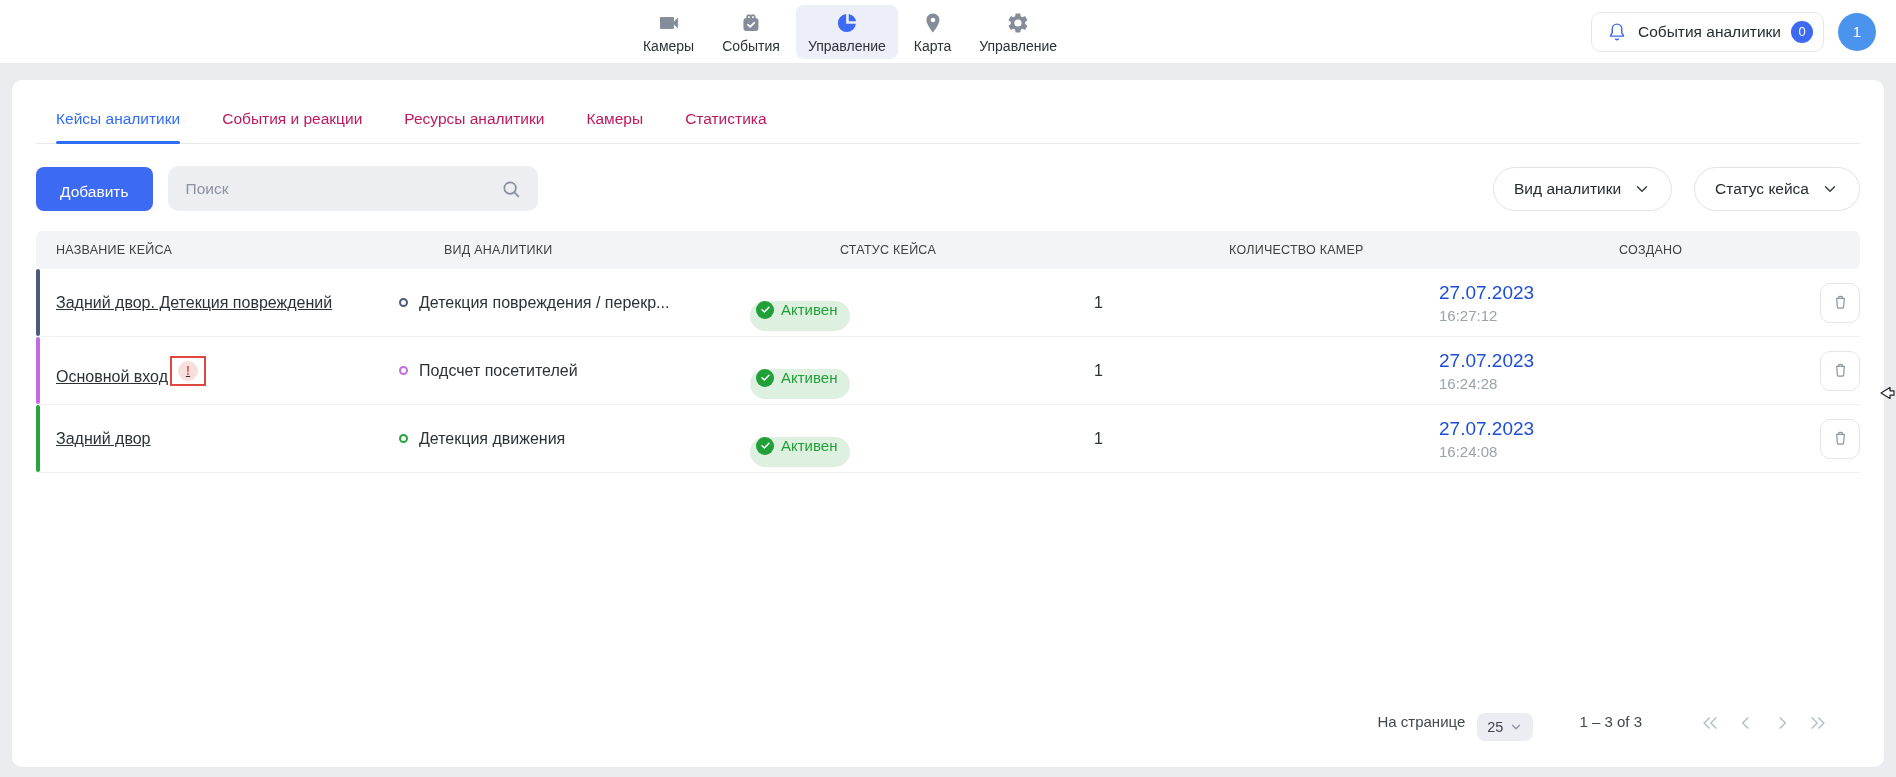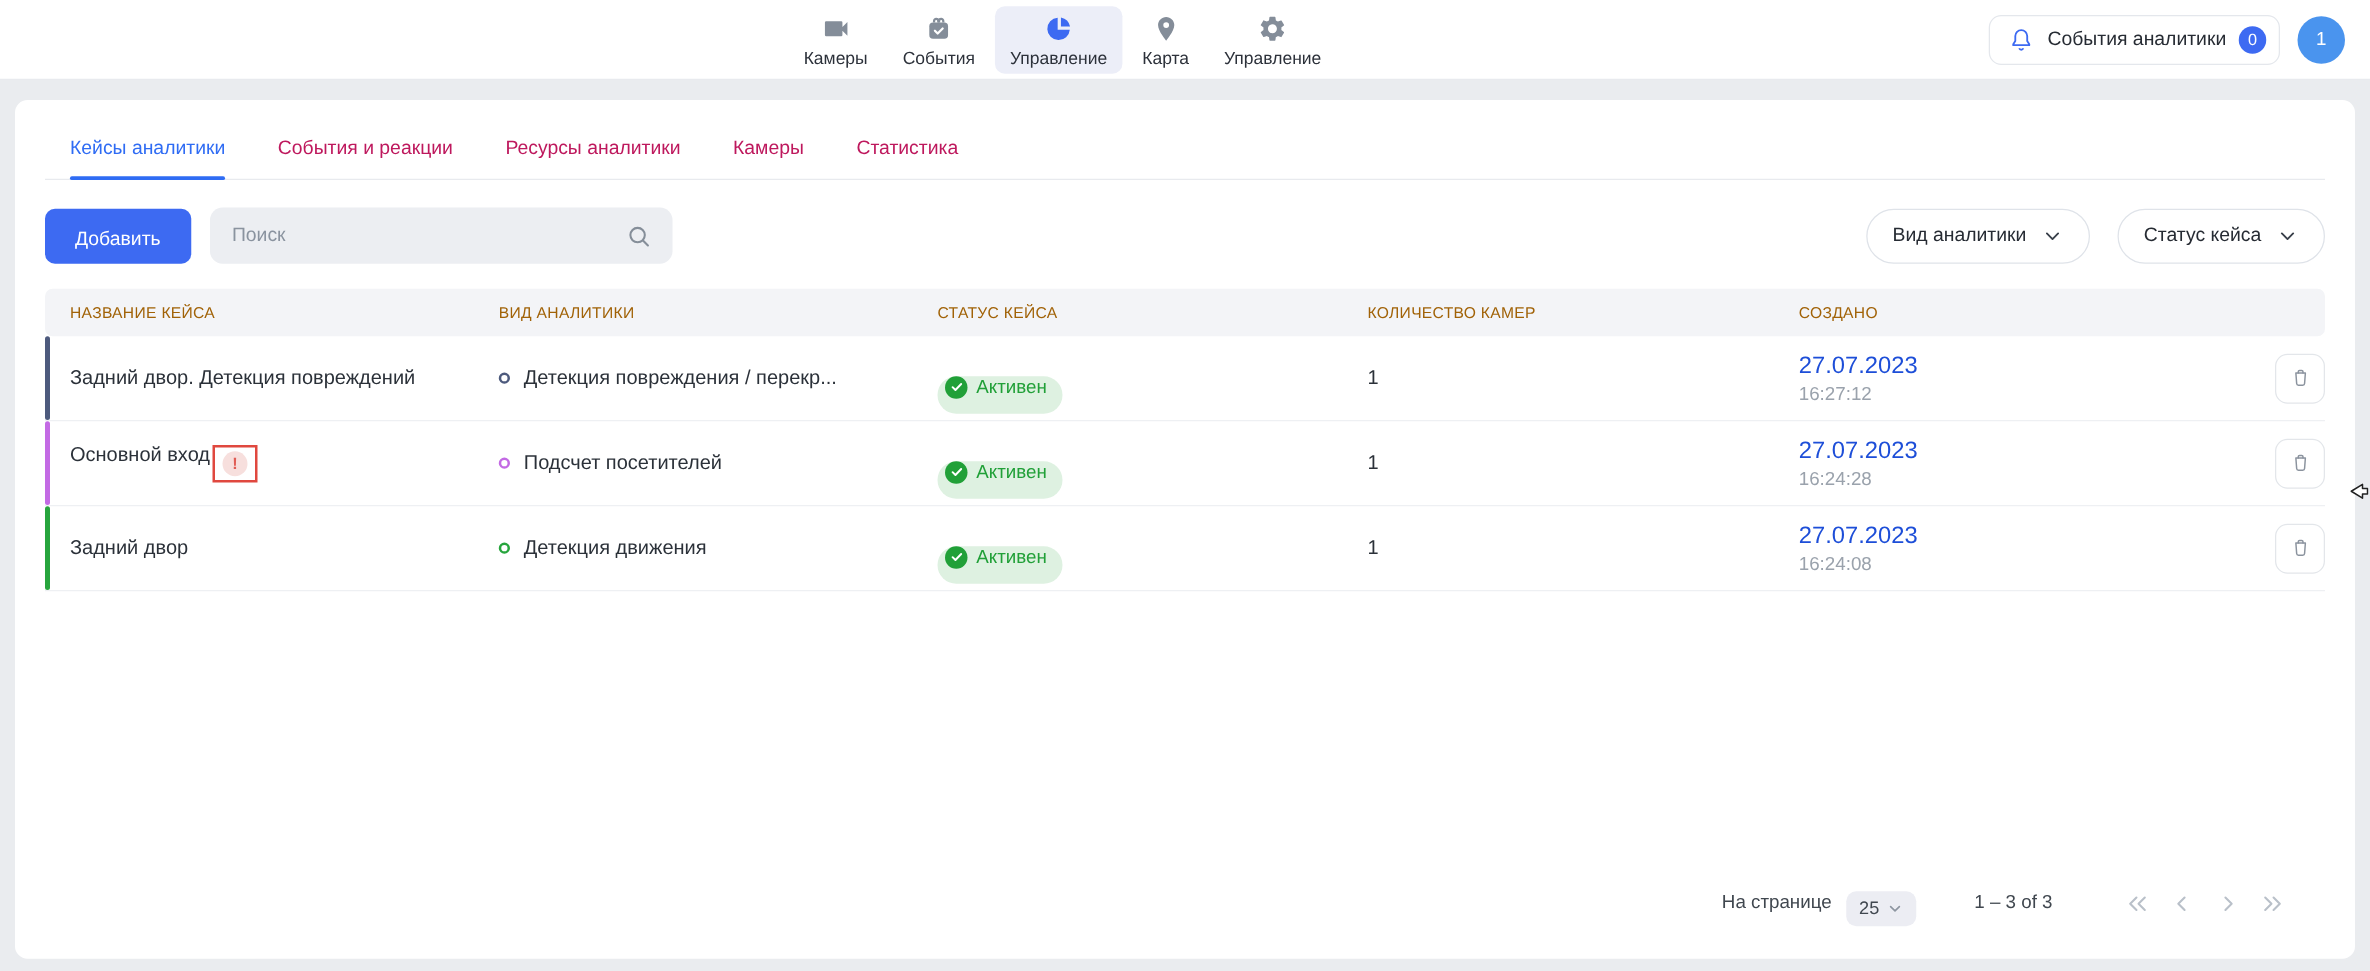--- a/index.html
+++ b/index.html
@@ -50,24 +50,24 @@
   .filters { margin-left:auto; display:flex; gap:22px; }
   .filter-pill { height:44px; border:1px solid #dfe3e9; border-radius:22px; background:#fff;
                  display:flex; align-items:center; gap:12px; padding:0 20px; font-size:15.5px;
                  color:#262b33; cursor:pointer; }
   .chev { width:18px; height:18px; color:#3a414b; }
 
   
   .table { margin:20px 24px 0; }
   .thead, .trow { display:grid; grid-template-columns:343px 351px 344px 345px 1fr 56px;
                   align-items:center; padding-left:20px; }
-  .thead { height:38px; background:#f3f4f7; border-radius:6px; font-size:12.5px; color:#a16207; letter-spacing:.02em; }
+  .thead { height:38px; background:#f3f4f7; border-radius:6px; font-size:12.5px; color:#404040; letter-spacing:.02em;gap:45px; }
   .trow { height:68px; border-bottom:1px solid #eef0f3; position:relative; font-size:16px; color:#2b3139; }
   .accent { position:absolute; left:0; top:0; bottom:0; width:4px; border-radius:2px; }
-  .name-cell { display:flex; align-items:flex-start; gap:2px; }
+  .name-cell { display:flex; align-items:flex-end; gap:2px;text-decoration:underline; }
   .warn-box { width:36px; height:30px; border:2px solid #e0483f; display:flex; align-items:center;
               justify-content:center; margin-left:0; }
   .warn-dot { width:20px; height:20px; border-radius:50%; background:#f7dfdd; color:#e05c54;
               font-size:13px; font-weight:bold; display:flex; align-items:center; justify-content:center; }
   .type-cell { display:flex; align-items:center; gap:11px; }
   .type-dot { width:9px; height:9px; border-radius:50%; border:2px solid #888; background:#fff; }
   .status-pill { display:inline-flex; align-items:flex-start; gap:7px; height:30px; border-radius:15px;
                  background:#def1e1; padding:0 13px 0 6px; color:#21a038; font-size:15px; width:fit-content;margin-top:26px; }
   .check-dot { width:18px; height:18px; border-radius:50%; background:#21a038;
                display:flex; align-items:center; justify-content:center; }

